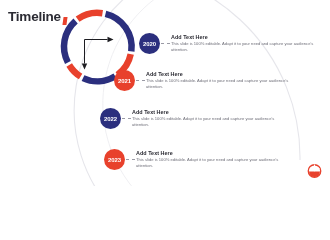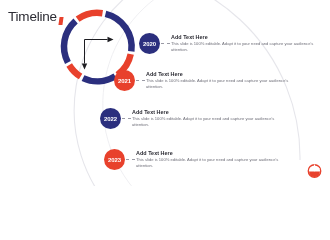--- a/index.html
+++ b/index.html
@@ -37,21 +37,21 @@
   
   #title-block {
     position: absolute;
     left: 8px;
     top: 10px;
     display: flex;
     align-items: flex-end;
   }
   #page-title {
     font-size: 13.5px;
-    font-weight: normal;
+    font-weight: bold;
     color: #2b2b33;
     letter-spacing: -0.2px;
     line-height: 1;
     white-space: nowrap;
   }
   #title-accent {
     width: 4px;
     height: 8px;
     background: #e8412c;
     margin-left: 2px;

